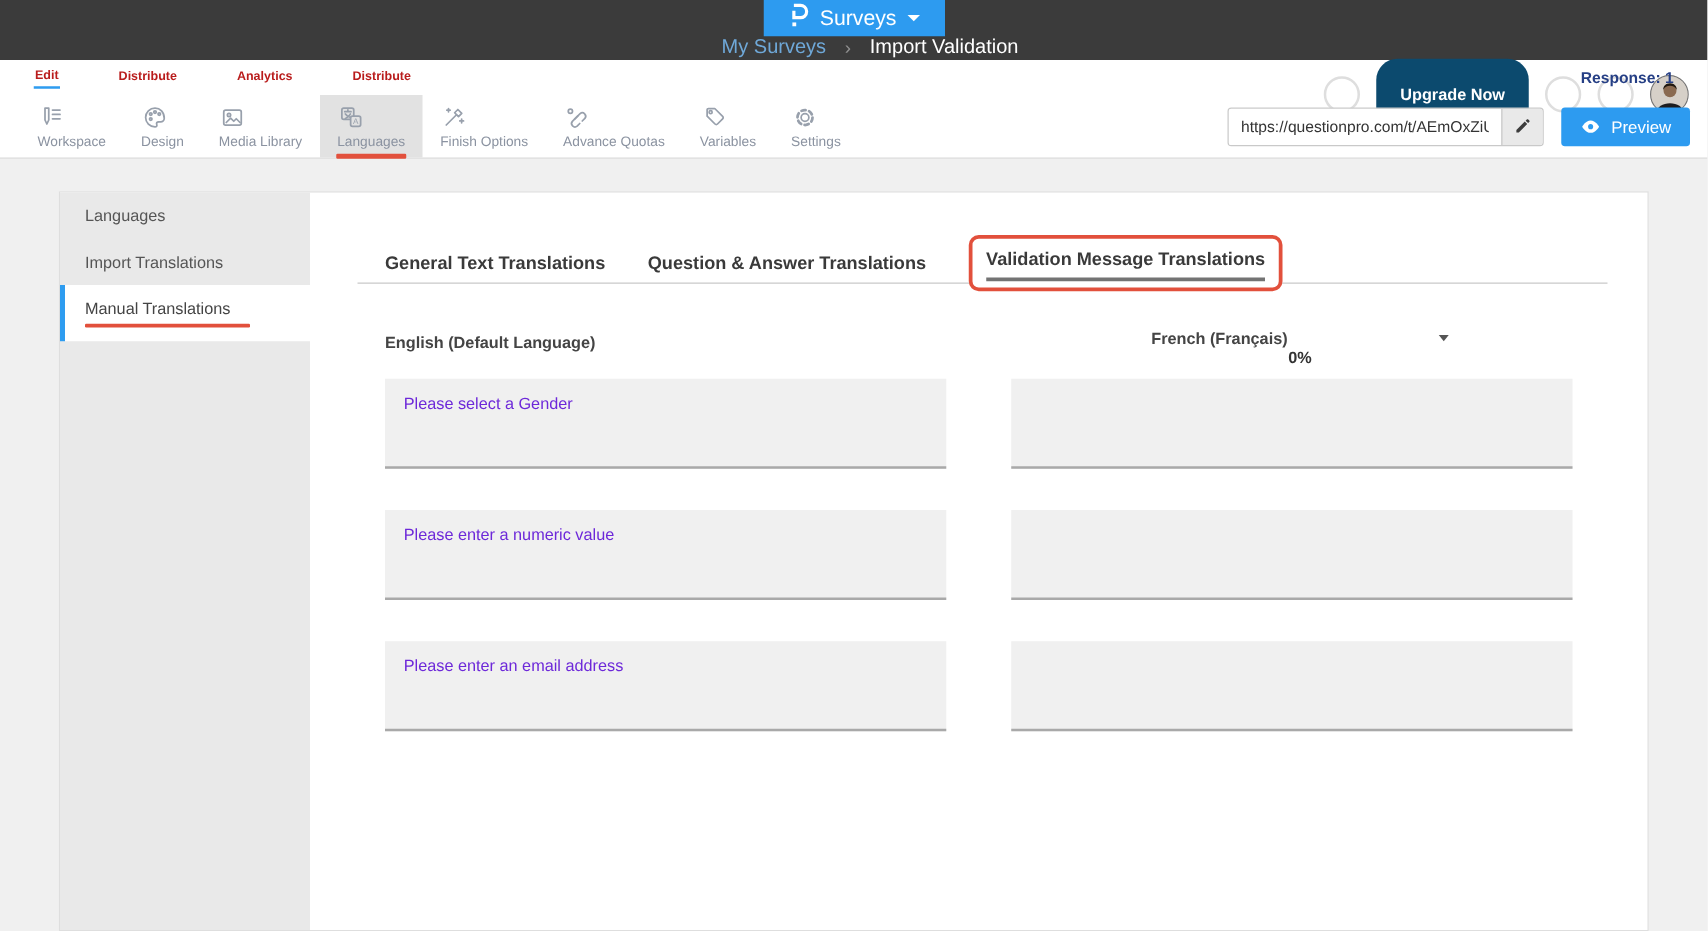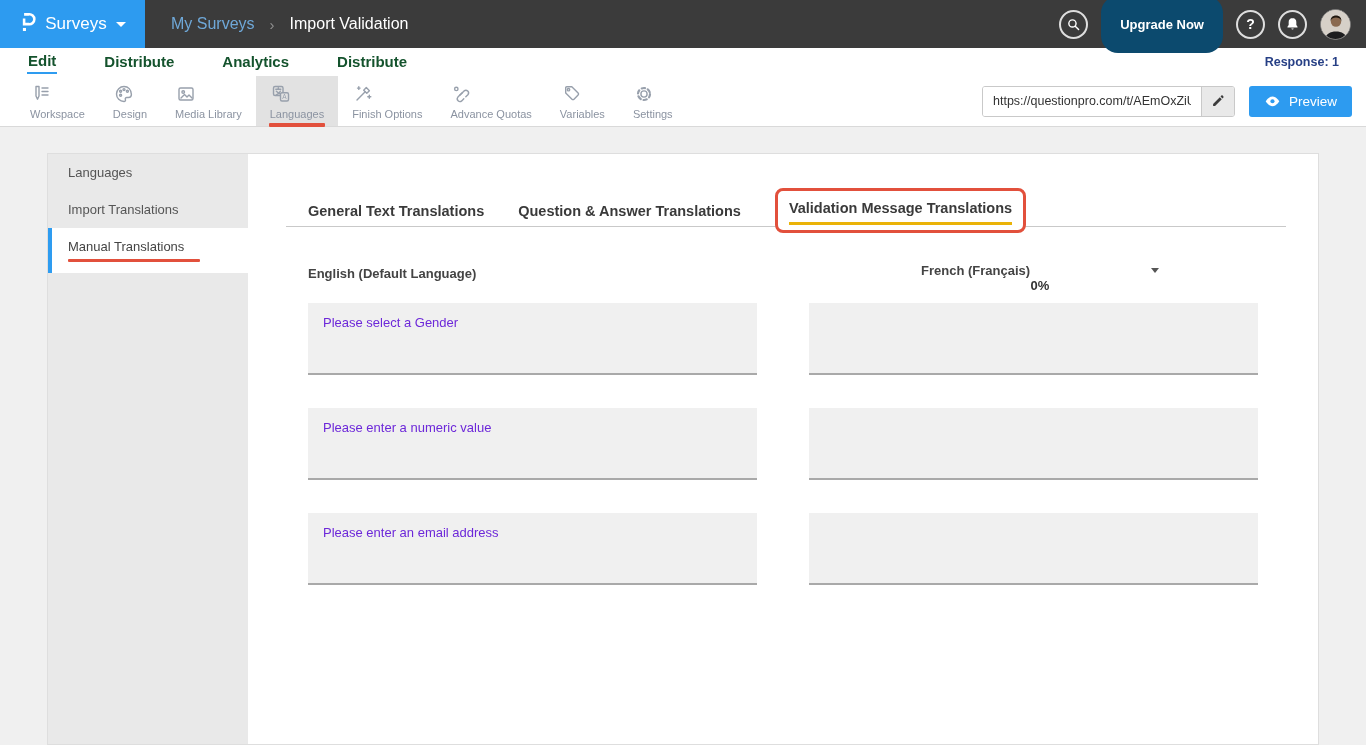--- a/index.html
+++ b/index.html
@@ -1,41 +1,41 @@
 <!DOCTYPE html>
 <html><head>
 <meta charset="utf-8">
 <style>
   * { margin:0; padding:0; box-sizing:border-box; }
   html,body { width:1366px; height:745px; overflow:hidden; background:#f0f0f0;
               font-family:"Liberation Sans", sans-serif; }
 
   
-  .topbar { height:48px; background:#3b3b3b; display:flex; align-items:center; }
+  .topbar { height:48px; background:#3b3b3b; display:flex; align-items:center;flex-direction:column; }
   .surveys-btn { width:145px; height:48px; background:#2d9bf0; color:#fff;
                  display:flex; align-items:center; justify-content:center; gap:9px;
                  font-size:17px; cursor:pointer; }
   .caret-down { width:0; height:0; border-left:5px solid transparent;
                 border-right:5px solid transparent; border-top:5px solid #fff; }
   .breadcrumb { display:flex; align-items:center; margin-left:26px; font-size:16px; }
   .bc-parent { color:#6fa8d8; cursor:pointer; }
   .bc-sep { color:#909090; margin:0 15px; font-size:15px; }
   .bc-current { color:#fff; }
   .topbar-right { margin-left:auto; display:flex; align-items:center; gap:13px; padding-right:15px; }
   .circle-btn { width:29px; height:29px; border:2px solid #dedede; border-radius:50%;
                 display:flex; align-items:center; justify-content:center; color:#fff;
                 font-size:14px; font-weight:bold; cursor:pointer; }
   .upgrade-btn { background:#0c4a6e; color:#fff; font-weight:bold; font-size:13px;
                  padding:21px 19px; border-radius:17px; cursor:pointer; }
   .avatar { width:31px; height:31px; border-radius:50%; overflow:hidden; background:#cfc8c0;
             border:1px solid #777; cursor:pointer; }
 
   
   .subnav { height:28px; background:#fff; display:flex; align-items:center; padding:0 27px; }
-  .subnav-item { font-size:15px; font-weight:bold; color:#14532d; margin-right:46px;
+  .subnav-item { font-size:10px; font-weight:bold; color:#b91c1c; margin-right:46px;
                  cursor:pointer; padding:2px 1px 3px; }
   .subnav-item.active { border-bottom:2px solid #2e9cf0; }
   .response { margin-left:auto; font-size:12.5px; font-weight:bold; color:#263f85; cursor:pointer; }
 
   
   .toolbar { height:51px; background:#fff; border-bottom:1px solid #d9d9d9;
              display:flex; align-items:stretch; padding-left:16px; }
   .tool { display:flex; flex-direction:column; justify-content:center;
           padding:0 14px; position:relative; cursor:pointer; }
   .tool svg { stroke:#98a0ac; fill:none; stroke-width:1.4; stroke-linecap:round; stroke-linejoin:round; }
@@ -62,21 +62,21 @@
                border-left:4px solid transparent; }
   .side-item.active { background:#fff; border-left-color:#2e9cf0; color:#444; }
   .side-underline { width:132px; height:3px; background:#e2503c; margin-top:5px; border-radius:1px; }
 
   .main { flex:1; min-width:0; }
   .tabs-row { margin:34px 32px 0 38px; position:relative; }
   .tabs { display:flex; align-items:center; gap:34px; padding-left:22px; }
   .tab { font-size:14.5px; font-weight:bold; color:#3a3a3a; cursor:pointer; white-space:nowrap; }
   .tab-annotation { position:relative; z-index:1; background:#fff; border:3px solid #e2503c;
                     border-radius:8px; padding:8px 11px 5px; }
-  .tab.active { display:inline-block; border-bottom:3px solid #eab308; padding-bottom:6px; }
+  .tab.active { display:inline-block; border-bottom:3px solid #737373; padding-bottom:6px; }
   .tabs-divider { position:absolute; left:0; right:0; bottom:6px; height:1px; background:#c9c9c9; }
 
   .cols { display:flex; gap:52px; margin:30px 60px 0; }
   .col { flex:1; min-width:0; }
   .col-header { height:20px; display:flex; align-items:center; font-size:13px;
                 font-weight:bold; color:#444; }
   .col-header.target { padding-left:13px;flex-direction:column; }
   .lang-select { display:flex; align-items:center; width:238px; cursor:pointer; }
   .dd-caret { width:0; height:0; border-left:4.5px solid transparent; border-right:4.5px solid transparent;
               border-top:5px solid #555; margin-left:auto; }

